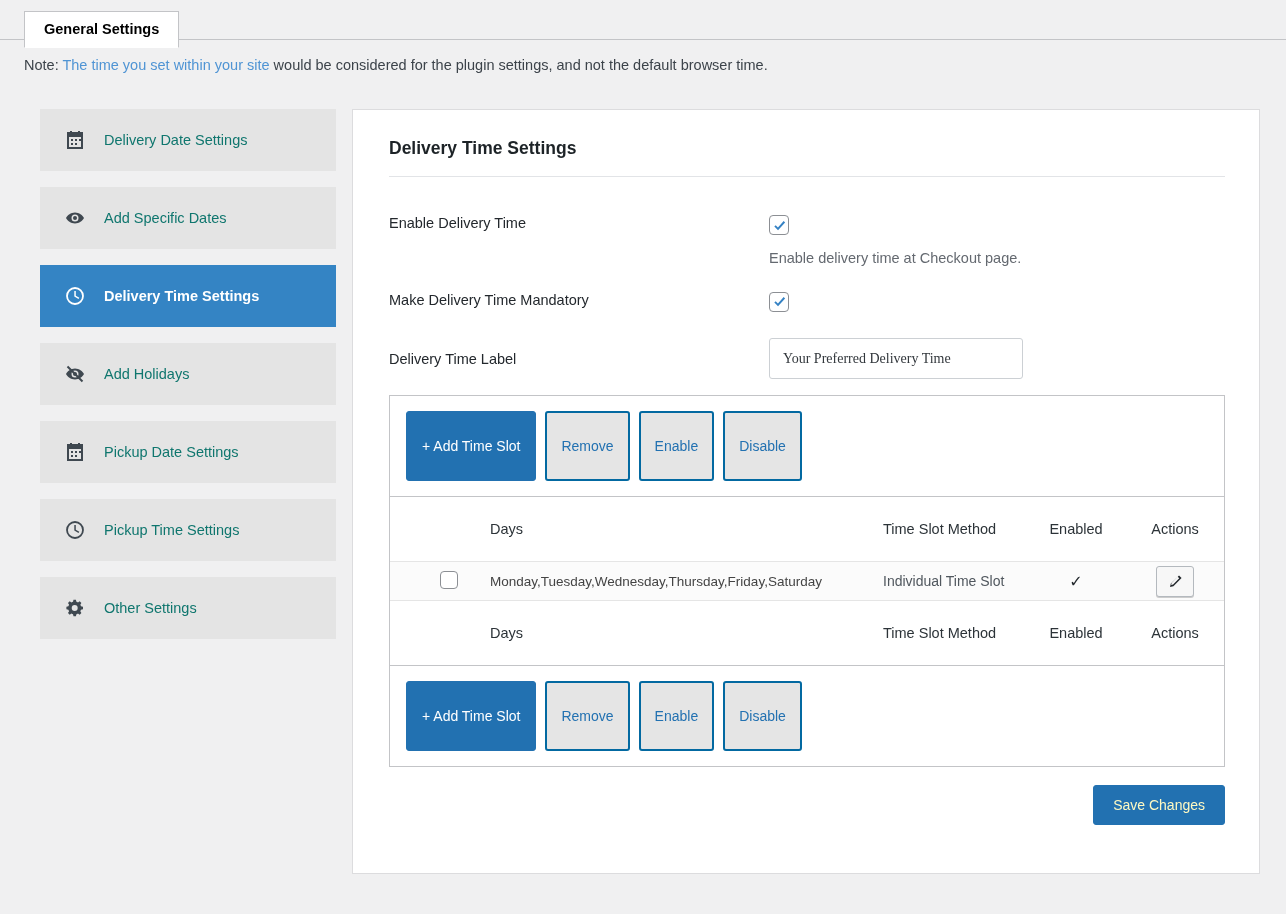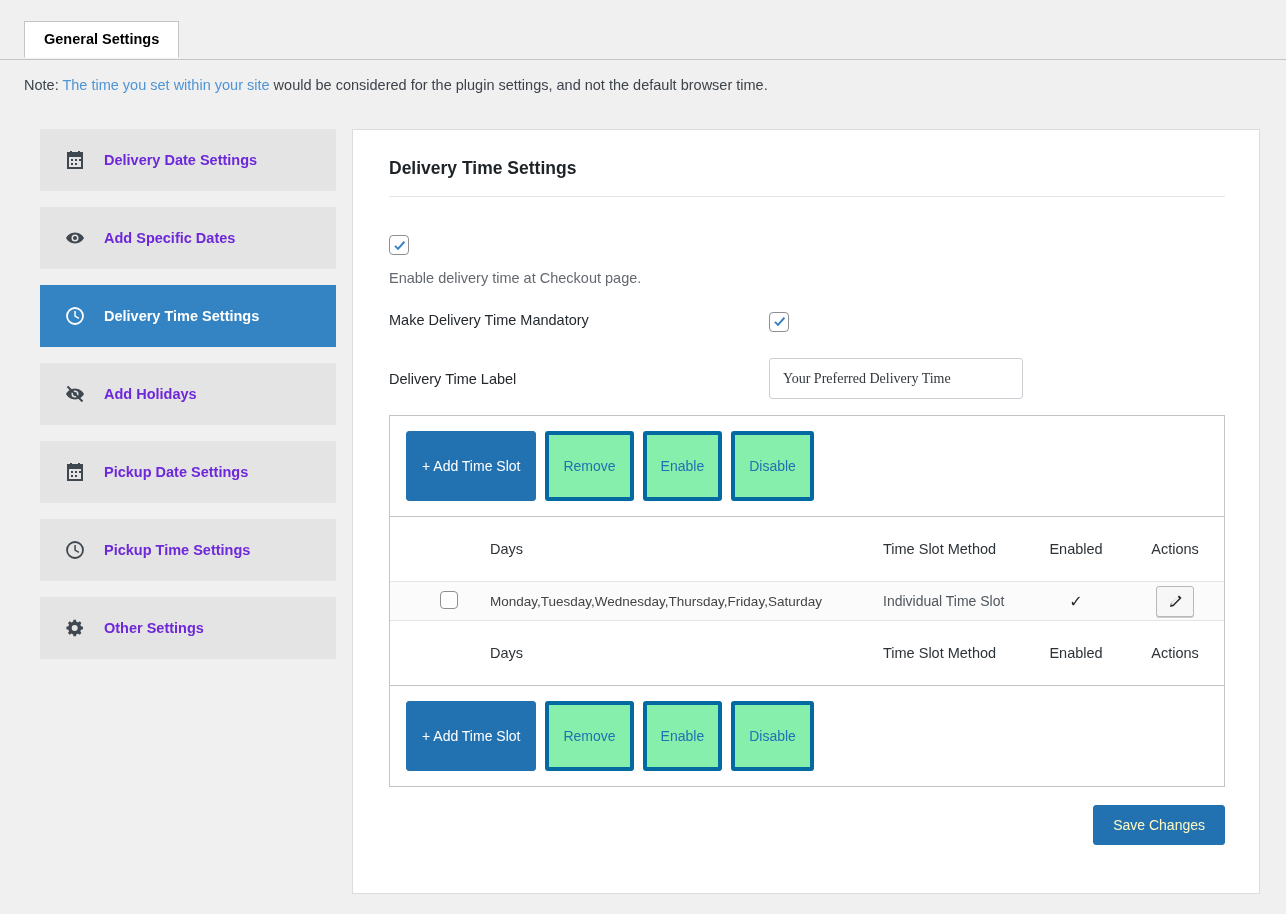--- a/index.html
+++ b/index.html
@@ -7,22 +7,22 @@
   body {
     background:#f0f0f1;
     font-family:"Liberation Sans","DejaVu Sans",sans-serif;
     font-size:14px;
     color:#1d2327;
     overflow:hidden;
   }
 
   
   .tabs-bar {
-    height:60px;
-    padding:20px 0 0 24px;
+    height:40px;
+    padding:10px 0 0 24px;
     border-bottom:1px solid #c3c4c7;
     background:#f0f0f1;
   }
   .tab {
     display:inline-block;
     background:#fff;
     border:1px solid #c3c4c7;
     border-bottom:1px solid #fff;
     padding:9px 19px 10px;
     font-weight:bold;
@@ -51,24 +51,23 @@
   
   .sidebar { width:296px; flex:0 0 296px; }
   .side-item {
     height:62px;
     background:#e4e4e4;
     margin-bottom:16px;
     display:flex;
     align-items:center;
     gap:19px;
     padding:0 10px 0 25px;
-    color:#6d28d9;
+    color:#0f766e;
     font-size:14.5px;
     cursor:pointer;
-    font-weight:bold;
   }
   .side-item .icon { width:20px; height:20px; color:#3f4850; flex:0 0 20px; display:inline-flex; }
   .side-item .icon svg { width:20px; height:20px; }
   .side-item.active { background:#3484c4; color:#fff; font-weight:bold; }
   .side-item.active .icon { color:#fff; }
 
   
   .panel {
     flex:1;
     background:#fff;
@@ -119,21 +118,21 @@
     cursor:pointer;
   }
 
   
   .slot-table { border:1px solid #c3c4c7; margin-top:2px; }
   .slot-toolbar { padding:15px 16px; display:flex; gap:9px; }
   .slot-toolbar.top { border-bottom:1px solid #c3c4c7; }
   .slot-toolbar.bottom { border-top:1px solid #c3c4c7; }
   .btn { font-family:inherit; font-size:14px; border-radius:3px; cursor:pointer; }
   .btn-primary { background:#2271b1; border:1px solid #2271b1; color:#fff; padding:26px 15px; }
-  .btn-secondary { background:#86efac; border:4px solid #0369a1; color:#2271b1; padding:9px 14px; }
+  .btn-secondary { background:#e5e5e5; border:2px solid #0369a1; color:#2271b1; padding:9px 14px; }
   .trow {
     display:grid;
     grid-template-columns:90px 1fr 160px 100px 98px;
     align-items:center;
   }
   .thead { height:64px; font-size:14.5px; color:#2c3338; }
   .c-days { padding-left:10px; }
   .c-method { padding-left:17px; }
   .c-enabled, .c-actions { text-align:center; }
   .data-row {
@@ -254,20 +253,23 @@
     </div>
 
   </div>
 
   <div class="panel">
     <h2 class="panel-title">Delivery Time Settings</h2>
 
     <div class="form">
 
       <div class="form-row">
+        <div class="form-label">
+            <span>Enable Delivery Time</span>
+          </div>
         <div>
           <span class="wp-checkbox">
             <svg viewBox="0 0 20 20">
                 <path d="M4 10.5l4 4 8.5-9.5" fill="none" stroke="#3582c4" stroke-width="2.6"></path>
               </svg>
           </span>
           <div class="field-desc">Enable delivery time at Checkout page.</div>
         </div>
       </div>
 

